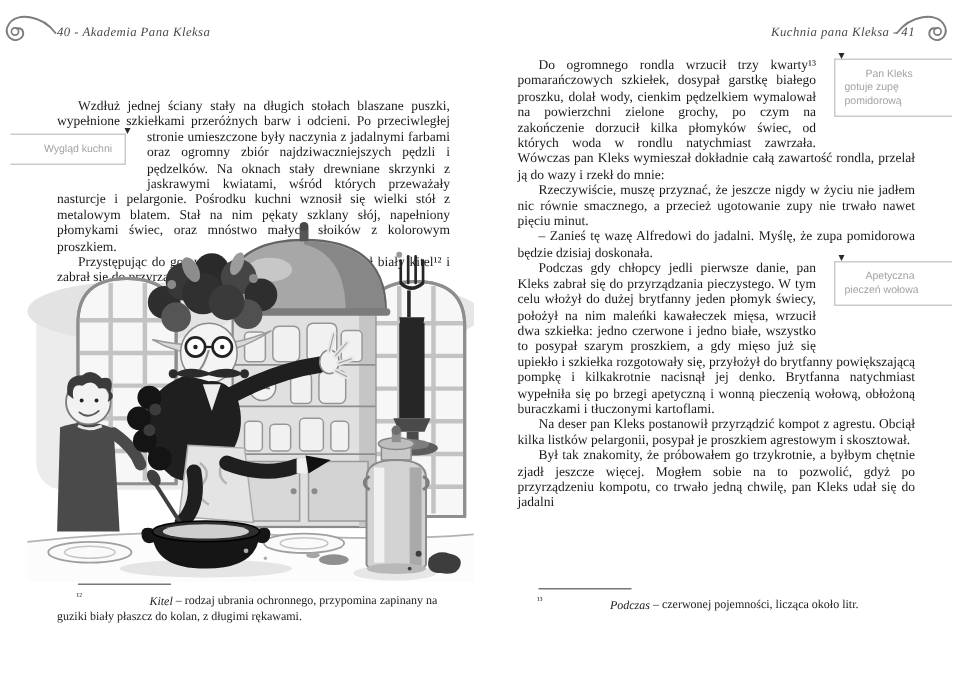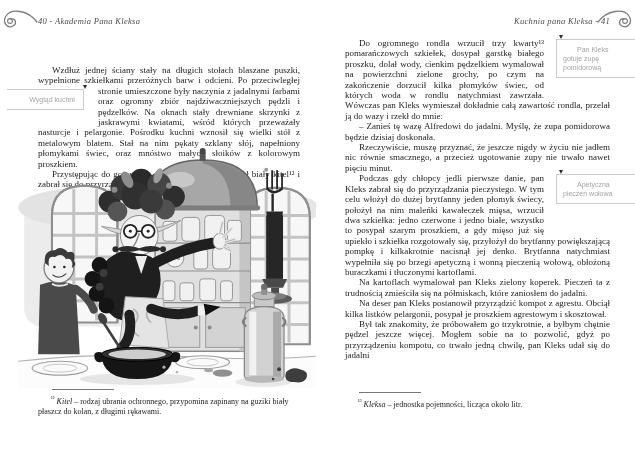--- a/index.html
+++ b/index.html
@@ -33,21 +33,21 @@
                line-height:8px;}
   .note-left .note-marker{right:-4px;}
   .note-right .note-marker{left:-12px;}
 
   .footnote{position:absolute;font-size:8px;line-height:10px;color:#222;}
   .fn-left{top:389px;left:38px;width:262px;}
   .fn-right{top:392px;left:27px;width:265px;}
   .fn-rule{display:block;width:62px;border-top:1px solid #777;margin:0 0 3px 14px;}
   .fn-body{text-indent:13px;}
   .fn-body sup{font-size:6px;}
-  .fn-body i{font-style:italic;}
+  .fn-body i{font-style:italic;margin-left:43px;}
 
   .illo{position:absolute;top:148px;left:18px;width:298px;height:240px;}
 </style>
 </head>
 <body>
 
 <div class="spread">
 
   <div class="page page-left">
 
@@ -259,27 +259,26 @@
 
     <svg class="flourish fr" viewBox="0 0 38 26">
       <path d="M37,15 C28,3 11,1 6,9 C2,15 7,22 13,19 C17,17 16,11 11,12" fill="none" stroke="#7d7d7d" stroke-width="1.3" stroke-linecap="round"></path>
       <circle cx="10" cy="14" r="2.4" fill="none" stroke="#7d7d7d" stroke-width="1.1"></circle>
     </svg>
 
     <div class="running-head rh">Kuchnia pana Kleksa - 41</div>
 
     <div class="body-text body-right">
       <p><span class="margin-note note-right"><span class="note-marker">▾</span><span>Pan Kleks gotuje zupę pomidorową</span></span><span>Do ogromnego rondla wrzucił trzy kwarty¹³ pomarańczowych szkiełek, dosypał garstkę białego proszku, dolał wody, cienkim pędzelkiem wymalował na powierzchni zielone grochy, po czym na zakończenie dorzucił kilka płomyków świec, od których woda w rondlu natychmiast zawrzała. Wówczas pan Kleks wymieszał dokładnie całą zawartość rondla, przelał ją do wazy i rzekł do mnie:</span></p>
+      <p>Rzeczywiście, muszę przyznać, że jeszcze nigdy w życiu nie jadłem nic równie smacznego, a przecież ugotowanie zupy nie trwało nawet pięciu minut.</p>
       <p>– Zanieś tę wazę Alfredowi do jadalni. Myślę, że zupa pomidorowa będzie dzisiaj doskonała.</p>
-      <p>Rzeczywiście, muszę przyznać, że jeszcze nigdy w życiu nie jadłem nic równie smacznego, a przecież ugotowanie zupy nie trwało nawet pięciu minut.</p>
       <p><span class="margin-note note-right"><span class="note-marker">▾</span><span>Apetyczna pieczeń wołowa</span></span><span>Podczas gdy chłopcy jedli pierwsze danie, pan Kleks zabrał się do przyrządzania pieczystego. W tym celu włożył do dużej brytfanny jeden płomyk świecy, położył na nim maleńki kawałeczek mięsa, wrzucił dwa szkiełka: jedno czerwone i jedno białe, wszystko to posypał szarym proszkiem, a gdy mięso już się upiekło i szkiełka rozgotowały się, przyłożył do brytfanny powiększającą pompkę i kilkakrotnie nacisnął jej denko. Brytfanna natychmiast wypełniła się po brzegi apetyczną i wonną pieczenią wołową, obłożoną buraczkami i tłuczonymi kartoflami.</span></p>
-      <p>Na kartoflach wymalował pan Kleks zielony koperek. Pieczeń ta z trudnością zmieściła się na półmiskach, które zaniosłem do jadalni.</p>
       <p>Na deser pan Kleks postanowił przyrządzić kompot z agrestu. Obciął kilka listków pelargonii, posypał je proszkiem agrestowym i skosztował.</p>
-      <p>Był tak znakomity, że próbowałem go trzykrotnie, a byłbym chętnie pędzel jeszcze więcej. Mogłem sobie na to pozwolić, gdyż po przyrządzeniu kompotu, co trwało jedną chwilę, pan Kleks udał się do jadalni</p>
+      <p>Był tak znakomity, że próbowałem go trzykrotnie, a byłbym chętnie zjadł jeszcze więcej. Mogłem sobie na to pozwolić, gdyż po przyrządzeniu kompotu, co trwało jedną chwilę, pan Kleks udał się do jadalni</p>
     </div>
 
     <div class="footnote fn-right">
       <span class="fn-rule"></span>
-      <div class="fn-body"><sup>¹³</sup> <i>Kleksa</i><span> – jednostka pojemności, licząca około litr.</span></div>
+      <div class="fn-body"><sup>¹³</sup> <i>Podczas</i><span> – czerwonej pojemności, licząca około litr.</span></div>
     </div>
   </div>
 
 </div>
 
 </body></html>

